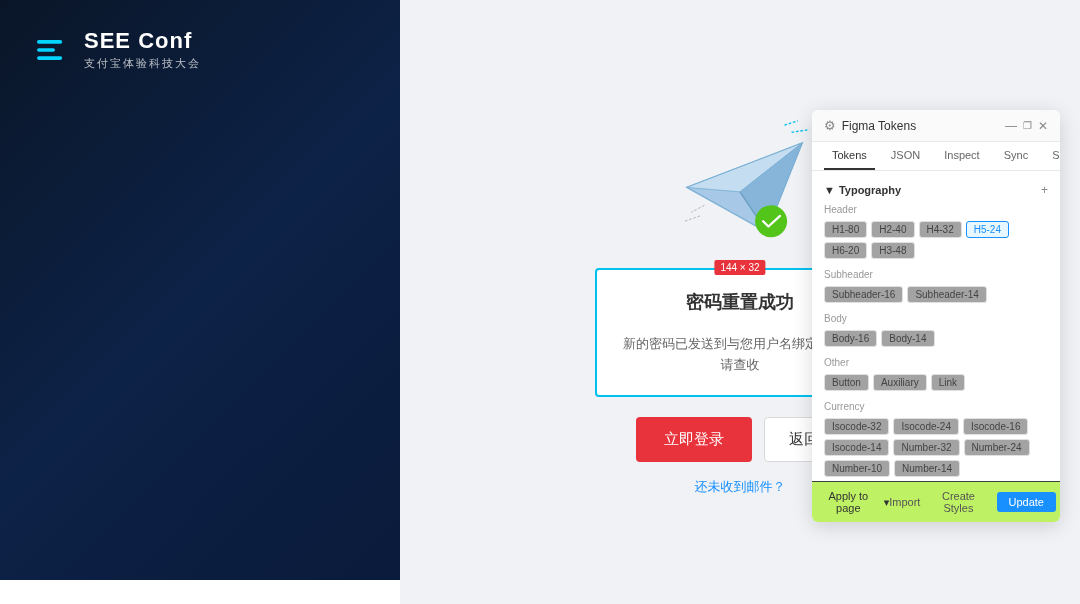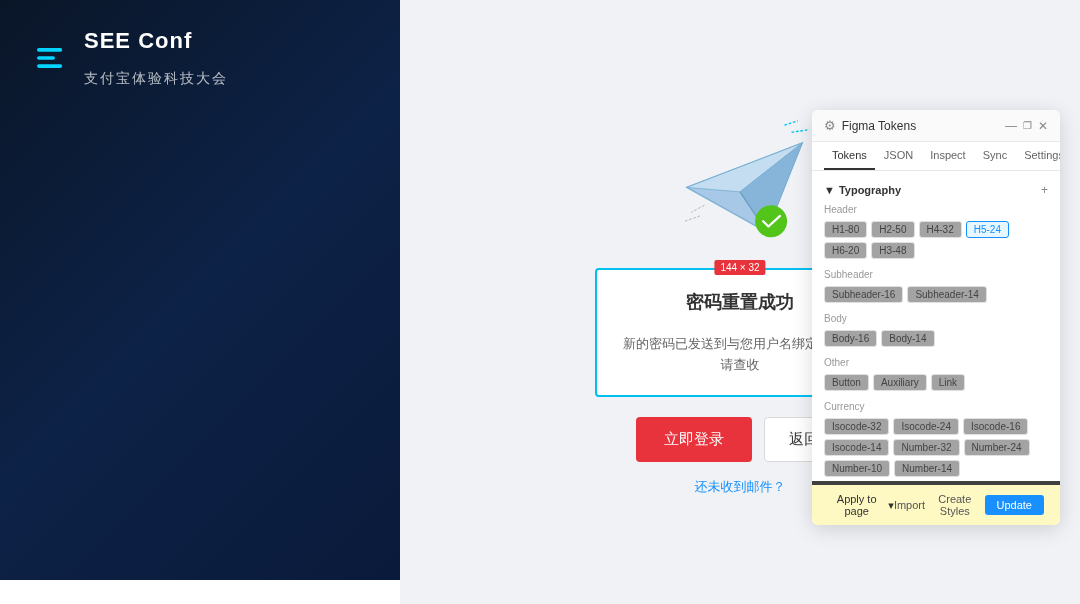--- a/index.html
+++ b/index.html
@@ -46,23 +46,23 @@
     .logo-title {
       color: white;
       font-size: 22px;
       font-weight: 700;
       letter-spacing: 1px;
       line-height: 1.2;
     }
 
     .logo-subtitle {
       color: rgba(255,255,255,0.7);
-      font-size: 14px;
+      font-size: 11px;
       letter-spacing: 2px;
-      margin-top: 16px;
+      margin-top: 2px;
     }
 
     .nav-items {
       display: flex;
       flex-direction: column;
       gap: 0;
       padding: 60px 36px;
       flex: 1;
     }
 
@@ -215,21 +215,21 @@
     }
 
     .figma-header-icons {
       display: flex;
       gap: 6px;
       align-items: center;
     }
 
     .figma-nav {
       display: flex;
-      gap: 1px;
+      gap: 8px;
       padding: 0 12px;
       border-bottom: 1px solid #e8e8e8;
       background: white;
     }
 
     .figma-nav-item {
       padding: 7px 8px;
       font-size: 11px;
       color: #666;
       cursor: pointer;
@@ -294,23 +294,23 @@
     .token-chip.active {
       background: #e6f7ff;
       border-color: #1890ff;
       color: #1890ff;
     }
 
     .figma-footer {
       display: flex;
       align-items: center;
       justify-content: space-between;
-      padding: 8px 16px;
-      border-top: 4px solid #404040;
-      background: #fef9c3;
+      padding: 8px 4px;
+      border-top: 1px solid #404040;
+      background: #bef264;
     }
 
     .apply-to-page-btn {
       display: flex;
       align-items: center;
       gap: 3px;
       font-size: 11px;
       color: #333;
       cursor: pointer;
       background: none;
@@ -454,21 +454,21 @@
           <span class="figma-section-title">
             <span style="cursor:pointer;">▼</span>
             <span>Typography</span>
           </span>
           <span style="color:#888; cursor:pointer;">+</span>
         </div>
 
         <div class="figma-section-label">Header</div>
         <div class="figma-tokens-row">
           <span class="token-chip">H1-80</span>
-          <span class="token-chip">H2-50</span>
+          <span class="token-chip">H2-40</span>
           <span class="token-chip">H4-32</span>
           <span class="token-chip active">H5-24</span>
           <span class="token-chip">H6-20</span>
           <span class="token-chip">H3-48</span>
         </div>
 
         <div class="figma-section-label">Subheader</div>
         <div class="figma-tokens-row">
           <span class="token-chip">Subheader-16</span>
           <span class="token-chip">Subheader-14</span>

